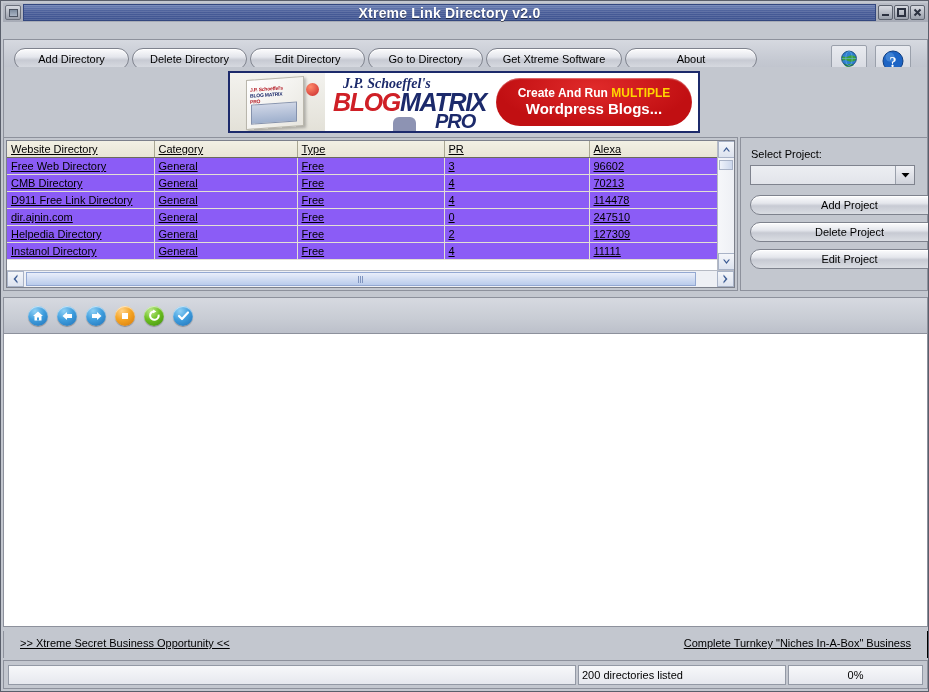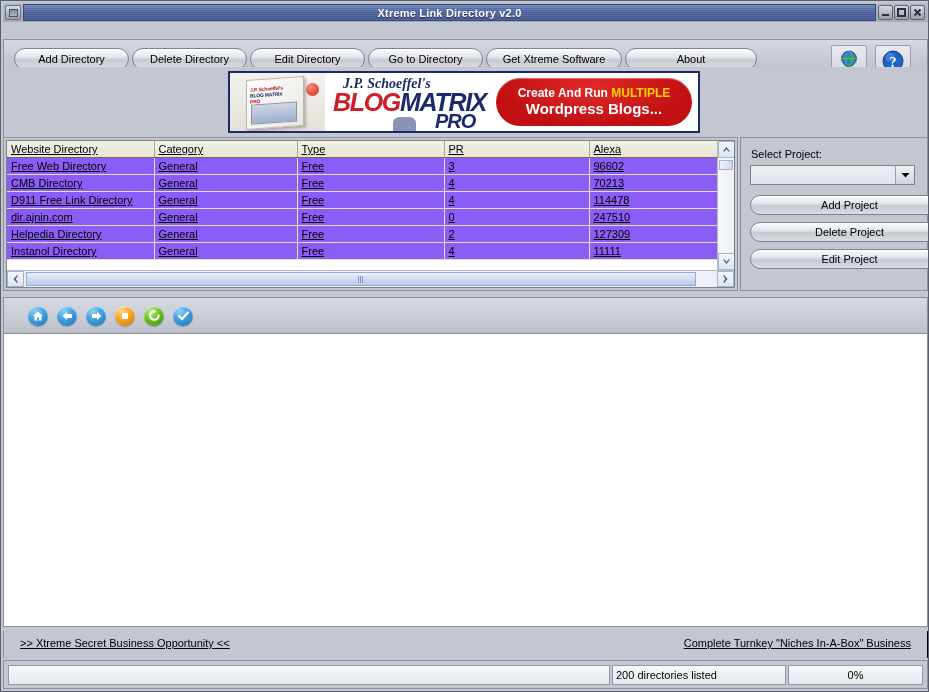--- a/index.html
+++ b/index.html
@@ -56,21 +56,21 @@
       repeating-linear-gradient(to bottom, rgba(255,255,255,0.12) 0 1px, rgba(0,0,0,0) 1px 2px),
       linear-gradient(to bottom, #6c80b4 0%, #4a5e99 45%, #3d5290 100%);
     border: 1px solid #33477f;
     display: flex;
     align-items: center;
     justify-content: center;
     box-sizing: border-box;
   }
   .title-text {
     color: #ffffff;
-    font-size: 11px;
+    font-size: 14px;
     font-weight: bold;
     letter-spacing: .2px;
     text-shadow: 0 1px 0 rgba(0,0,0,.5);
     white-space: nowrap;
   }
   .wincontrols { display: flex; gap: 1px; margin-right: 3px; }
   .winbtn {
     width: 15px; height: 15px;
     background: linear-gradient(to bottom,#d7dae1,#9aa0ac);
     border: 1px solid #5d636f;
@@ -455,21 +455,21 @@
     height: 20px;
     background: linear-gradient(to bottom,#f7f8fa,#e6e8ee);
     border: 1px solid #9399a5;
     box-sizing: border-box;
     display: flex;
     align-items: center;
     font-size: 11px;
     padding: 0 3px;
   }
   .sb-main { flex: 1; }
-  .sb-count { width: 174px; }
+  .sb-count { width: 208px; }
   .sb-pct { width: 135px; justify-content: center; }
 </style>
 </head>
 <body>
 
 <div id="app">
 
   <div class="titlebar">
     <div class="sysmenu-btn">
       <div class="sysmenu-glyph"></div>

